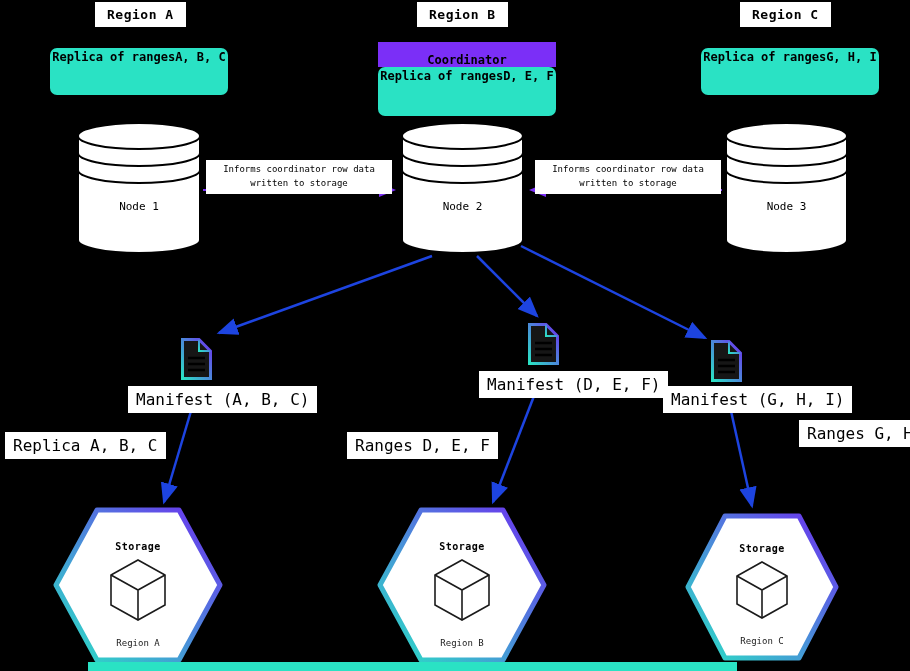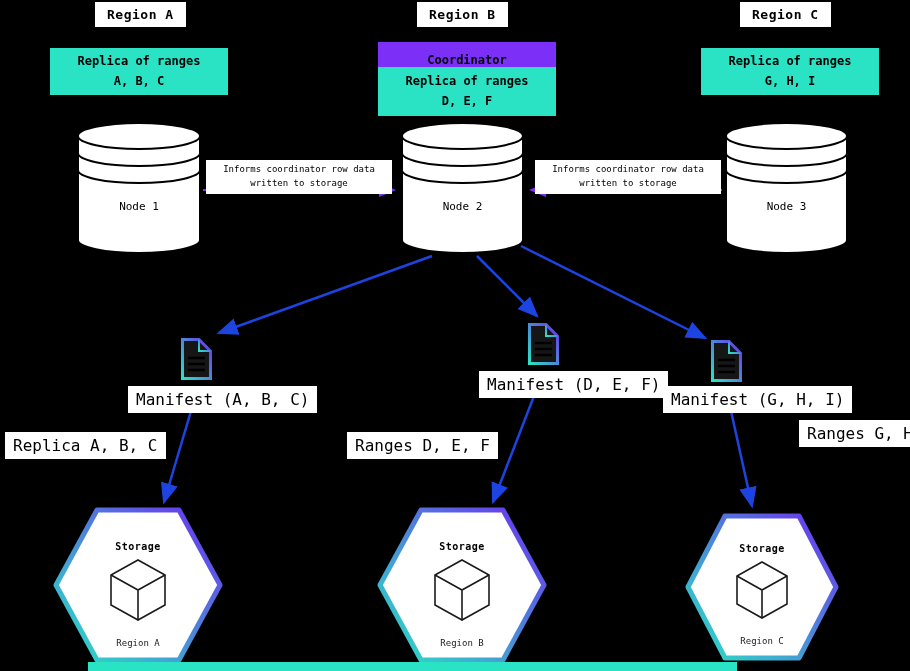--- a/index.html
+++ b/index.html
@@ -7,21 +7,21 @@
   .canvas {
     position:relative; width:910px; height:671px; background:var(--background,#000);
     font-family:"DejaVu Sans Mono", monospace; overflow:hidden; color:#000;
   }
   .svg-layer { position:absolute; left:0; top:0; width:910px; height:671px; }
   .abs { position:absolute; }
   .wbox { background:var(--label_bg,#fff); color:#000; text-align:center; }
   .region-title { font-weight:bold; font-size:13px; padding:5px 12px; letter-spacing:.5px; }
   .replica-box {
     background:var(--cyan,#2ae2c4); color:#000; font-weight:bold; font-size:12px;
-    text-align:center; line-height:1.6; display:flex; flex-direction:column; justify-content:center;
+    text-align:center; line-height:1.6; display:flex; justify-content:center;border-radius:7px;
   }
   .coordinator-box {
     background:var(--purple,#7b2ff7); color:#000; font-weight:bold; font-size:12px;
     text-align:center; display:flex; align-items:flex-end; justify-content:center;
   }
   .node-label { font-size:11px; text-align:center; color:#000; }
   .informs-label { background:var(--label_bg,#fff); font-size:9px; line-height:1.55; text-align:center; padding:3px 0; }
   .small-label { background:var(--label_bg,#fff); font-size:16px; padding:4px 8px; white-space:nowrap; text-align:left; }
   .storage-title { font-weight:bold; font-size:10px; text-align:center; letter-spacing:.5px;margin-top:13px; }
   .storage-region { font-size:9px; text-align:center; color:#1a1a1a; }

